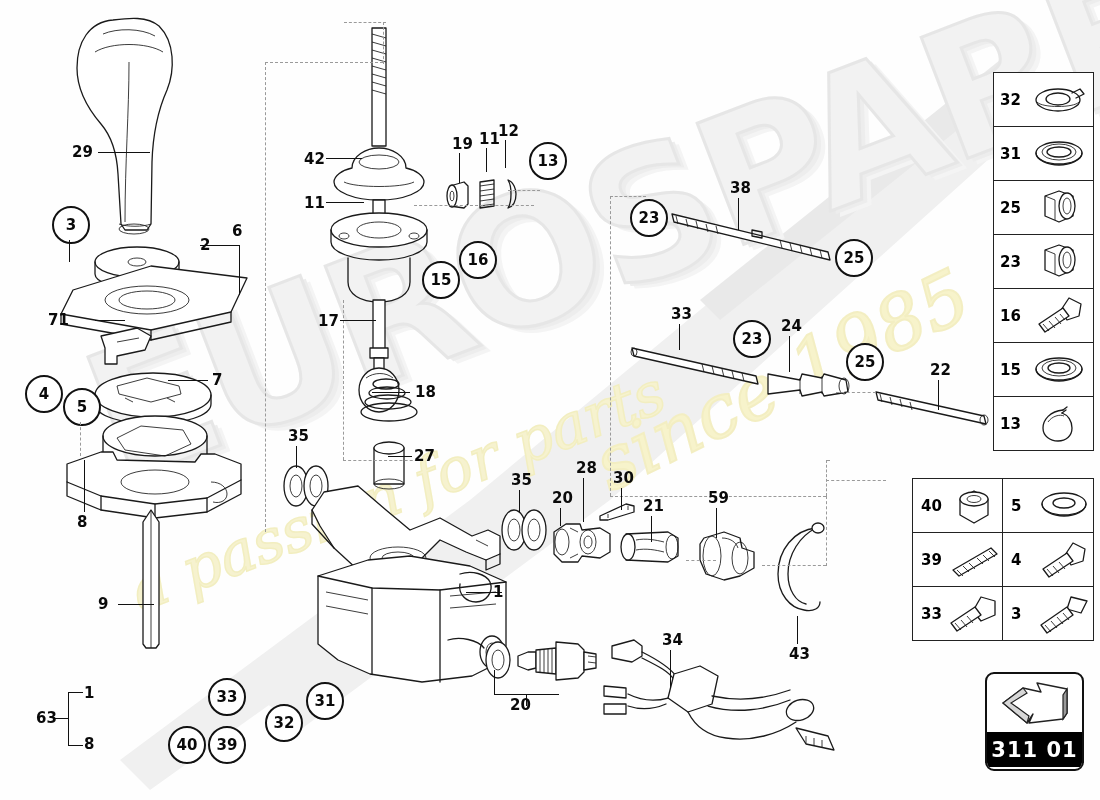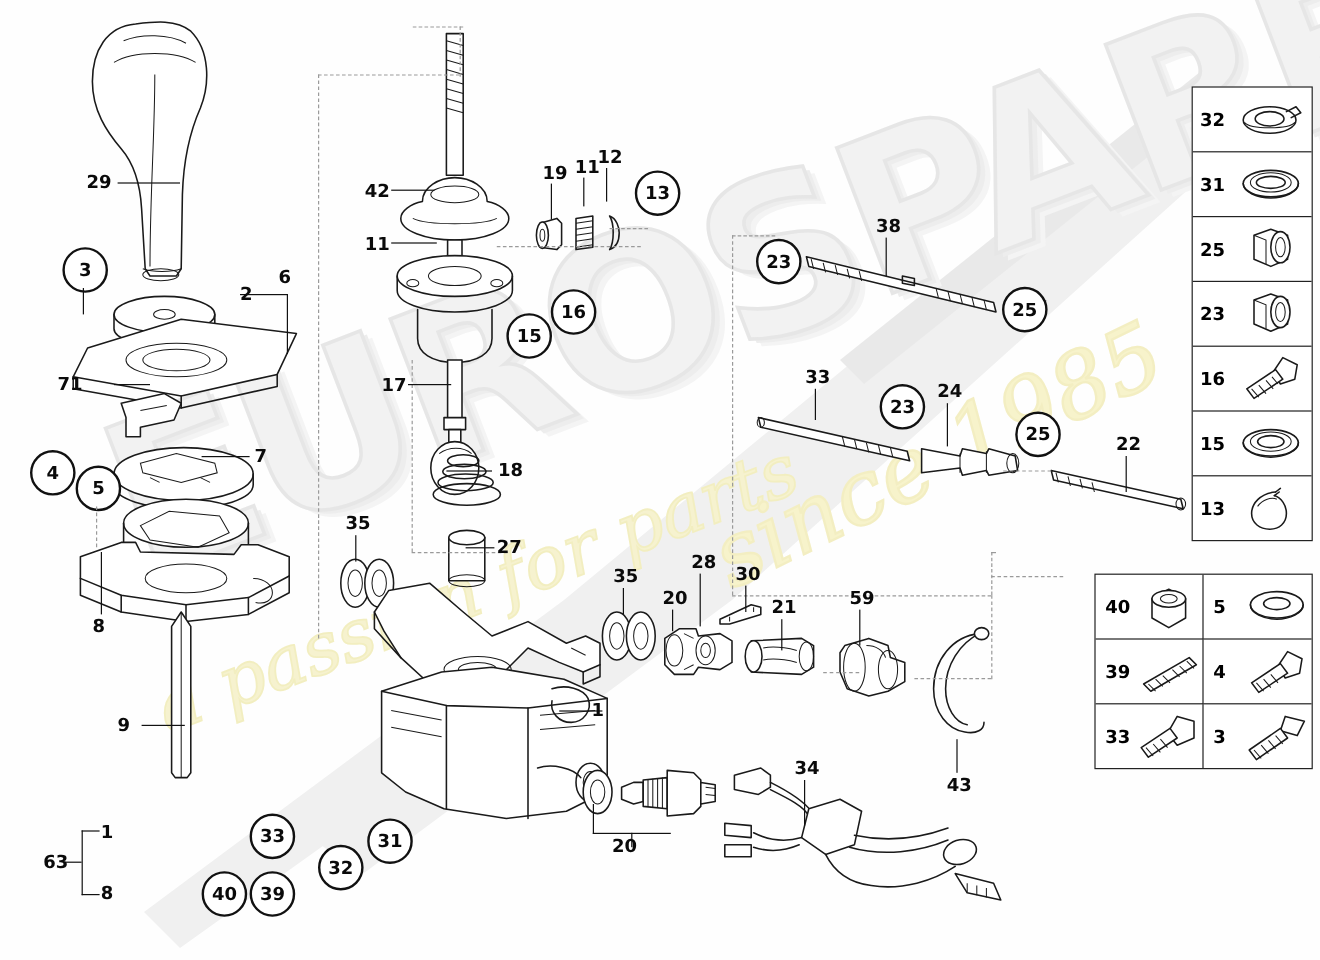--- a/index.html
+++ b/index.html
@@ -599,14 +599,24 @@
           <path class="ln2" d="M34 4 L50 8 L44 20 L30 16 Z"></path>
           <path class="ln2" d="M4 32 L30 14 L36 22 L10 40 Z"></path>
           <g class="lnt">
               <path d="M8 32 L14 39 M14 28 L20 35 M20 24 L26 31 M26 20 L32 27"></path>
             </g>
         </svg>
       </div>
     </div>
   </div>
 
+  <div id="badge">
+    <div class="arrowbox">
+      <svg width="76" height="48" viewBox="0 0 76 48">
+        <path d="M70 10 L40 4 L44 13 L26 9 L6 24 L30 44 L36 35 L32 44 L66 40 L70 34 Z" fill="#fff" stroke="#222" stroke-width="1.4" stroke-linejoin="round"></path>
+        <path d="M70 10 L70 34 L66 40 L66 16 Z" fill="#9a9a9a" stroke="#222" stroke-width="1.2"></path>
+        <path d="M26 9 L6 24 L30 44 L32 37 L14 24 L30 14 Z" fill="#d7d7d7" stroke="#222" stroke-width="1.2"></path>
+      </svg>
+    </div>
+    <div class="numbox">311 01</div>
+  </div>
 
 </div>
 
 </body></html>

